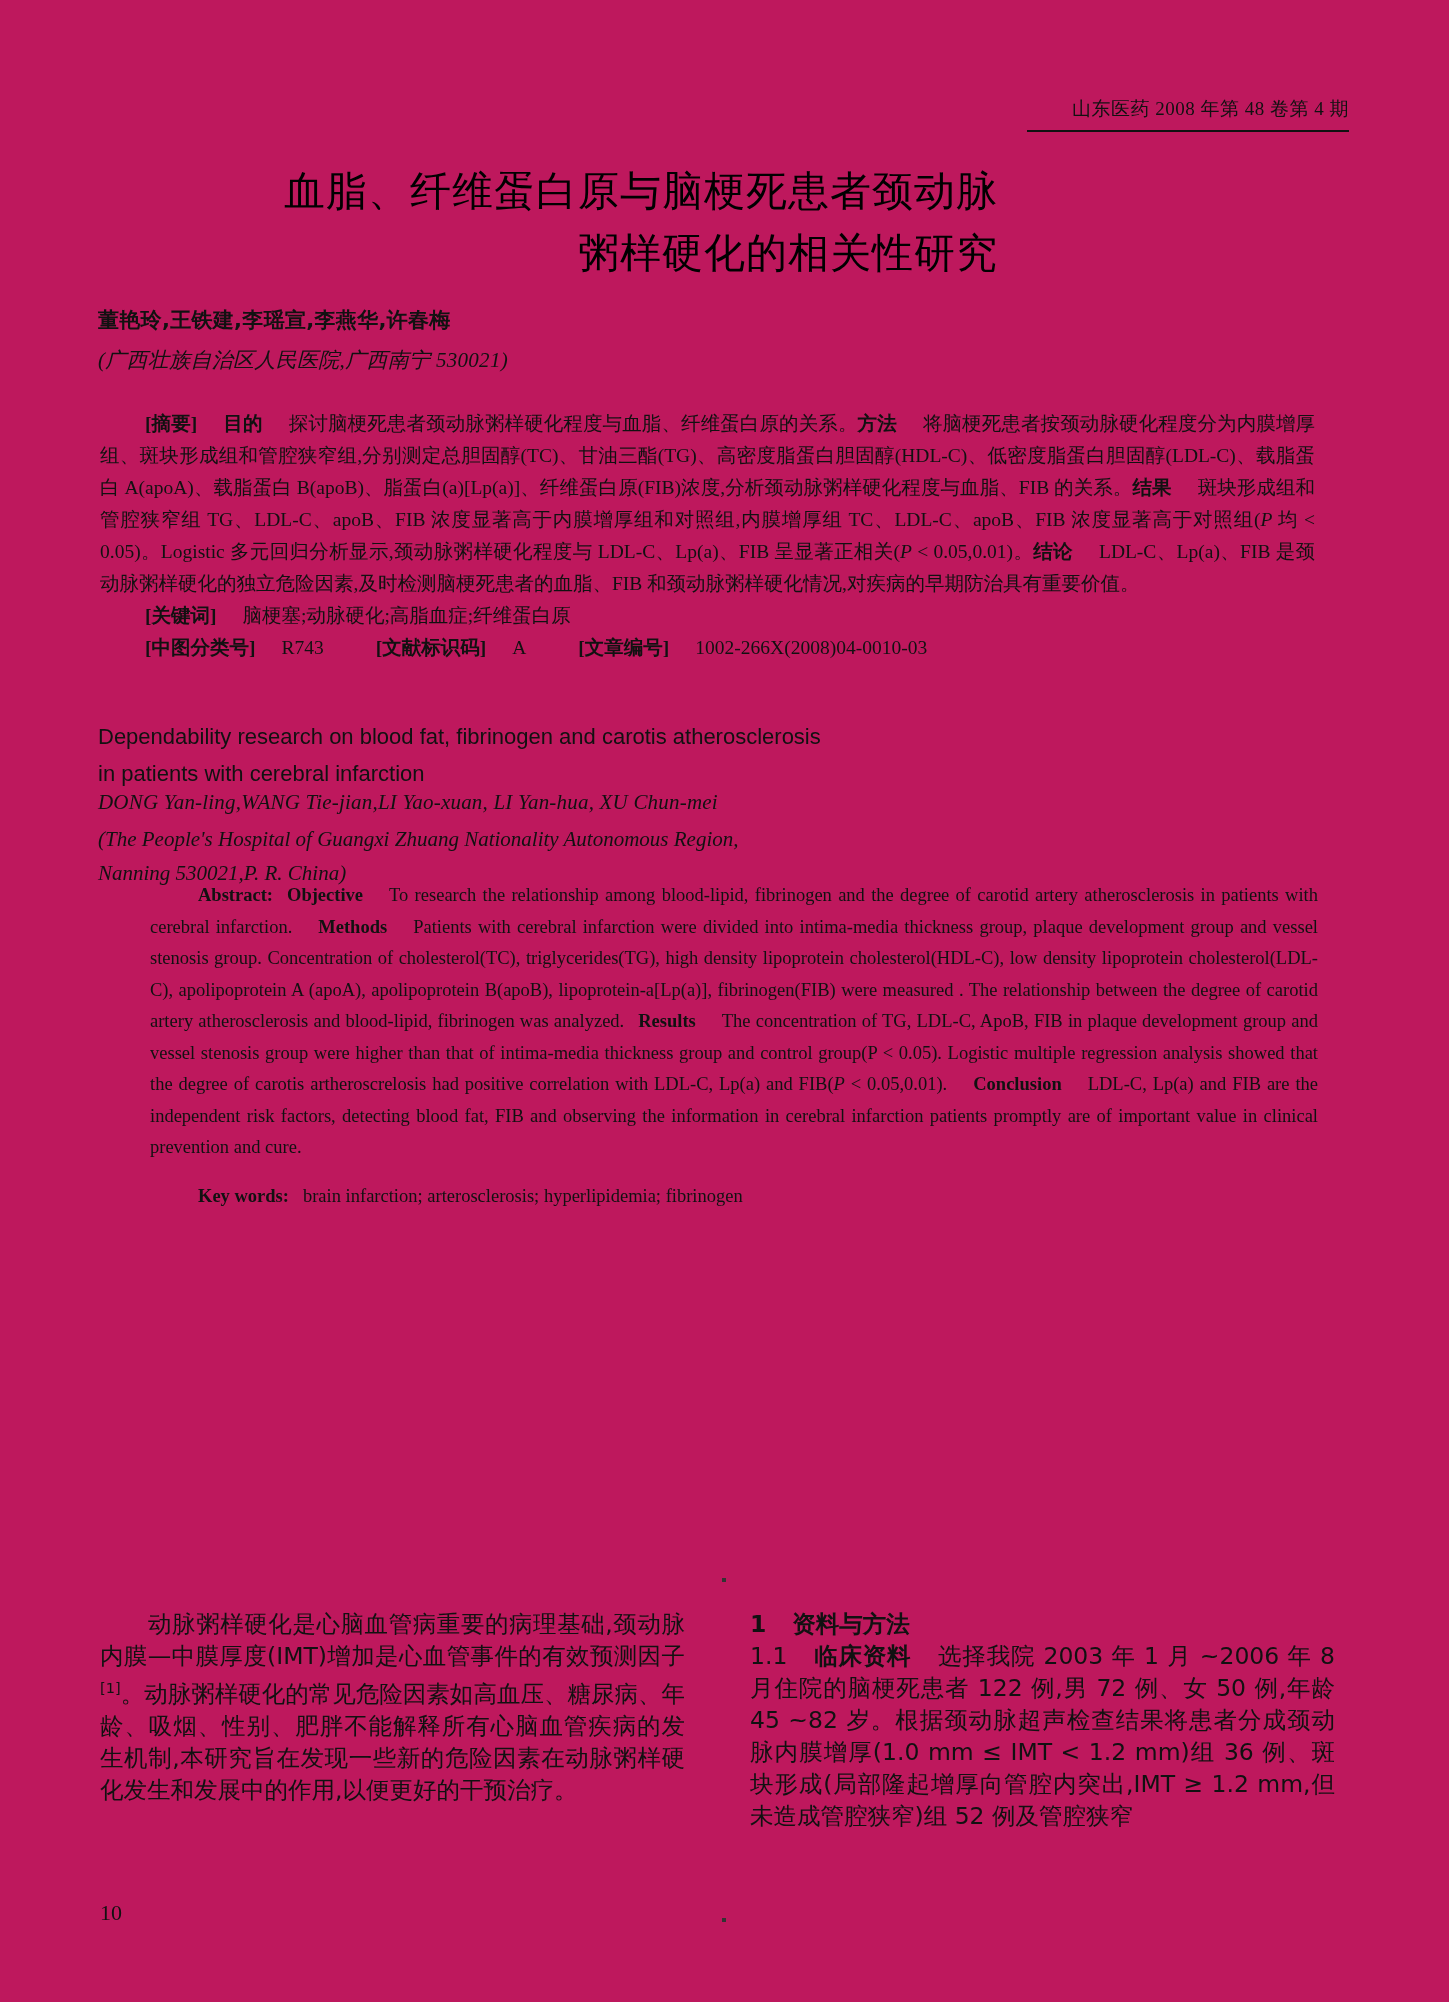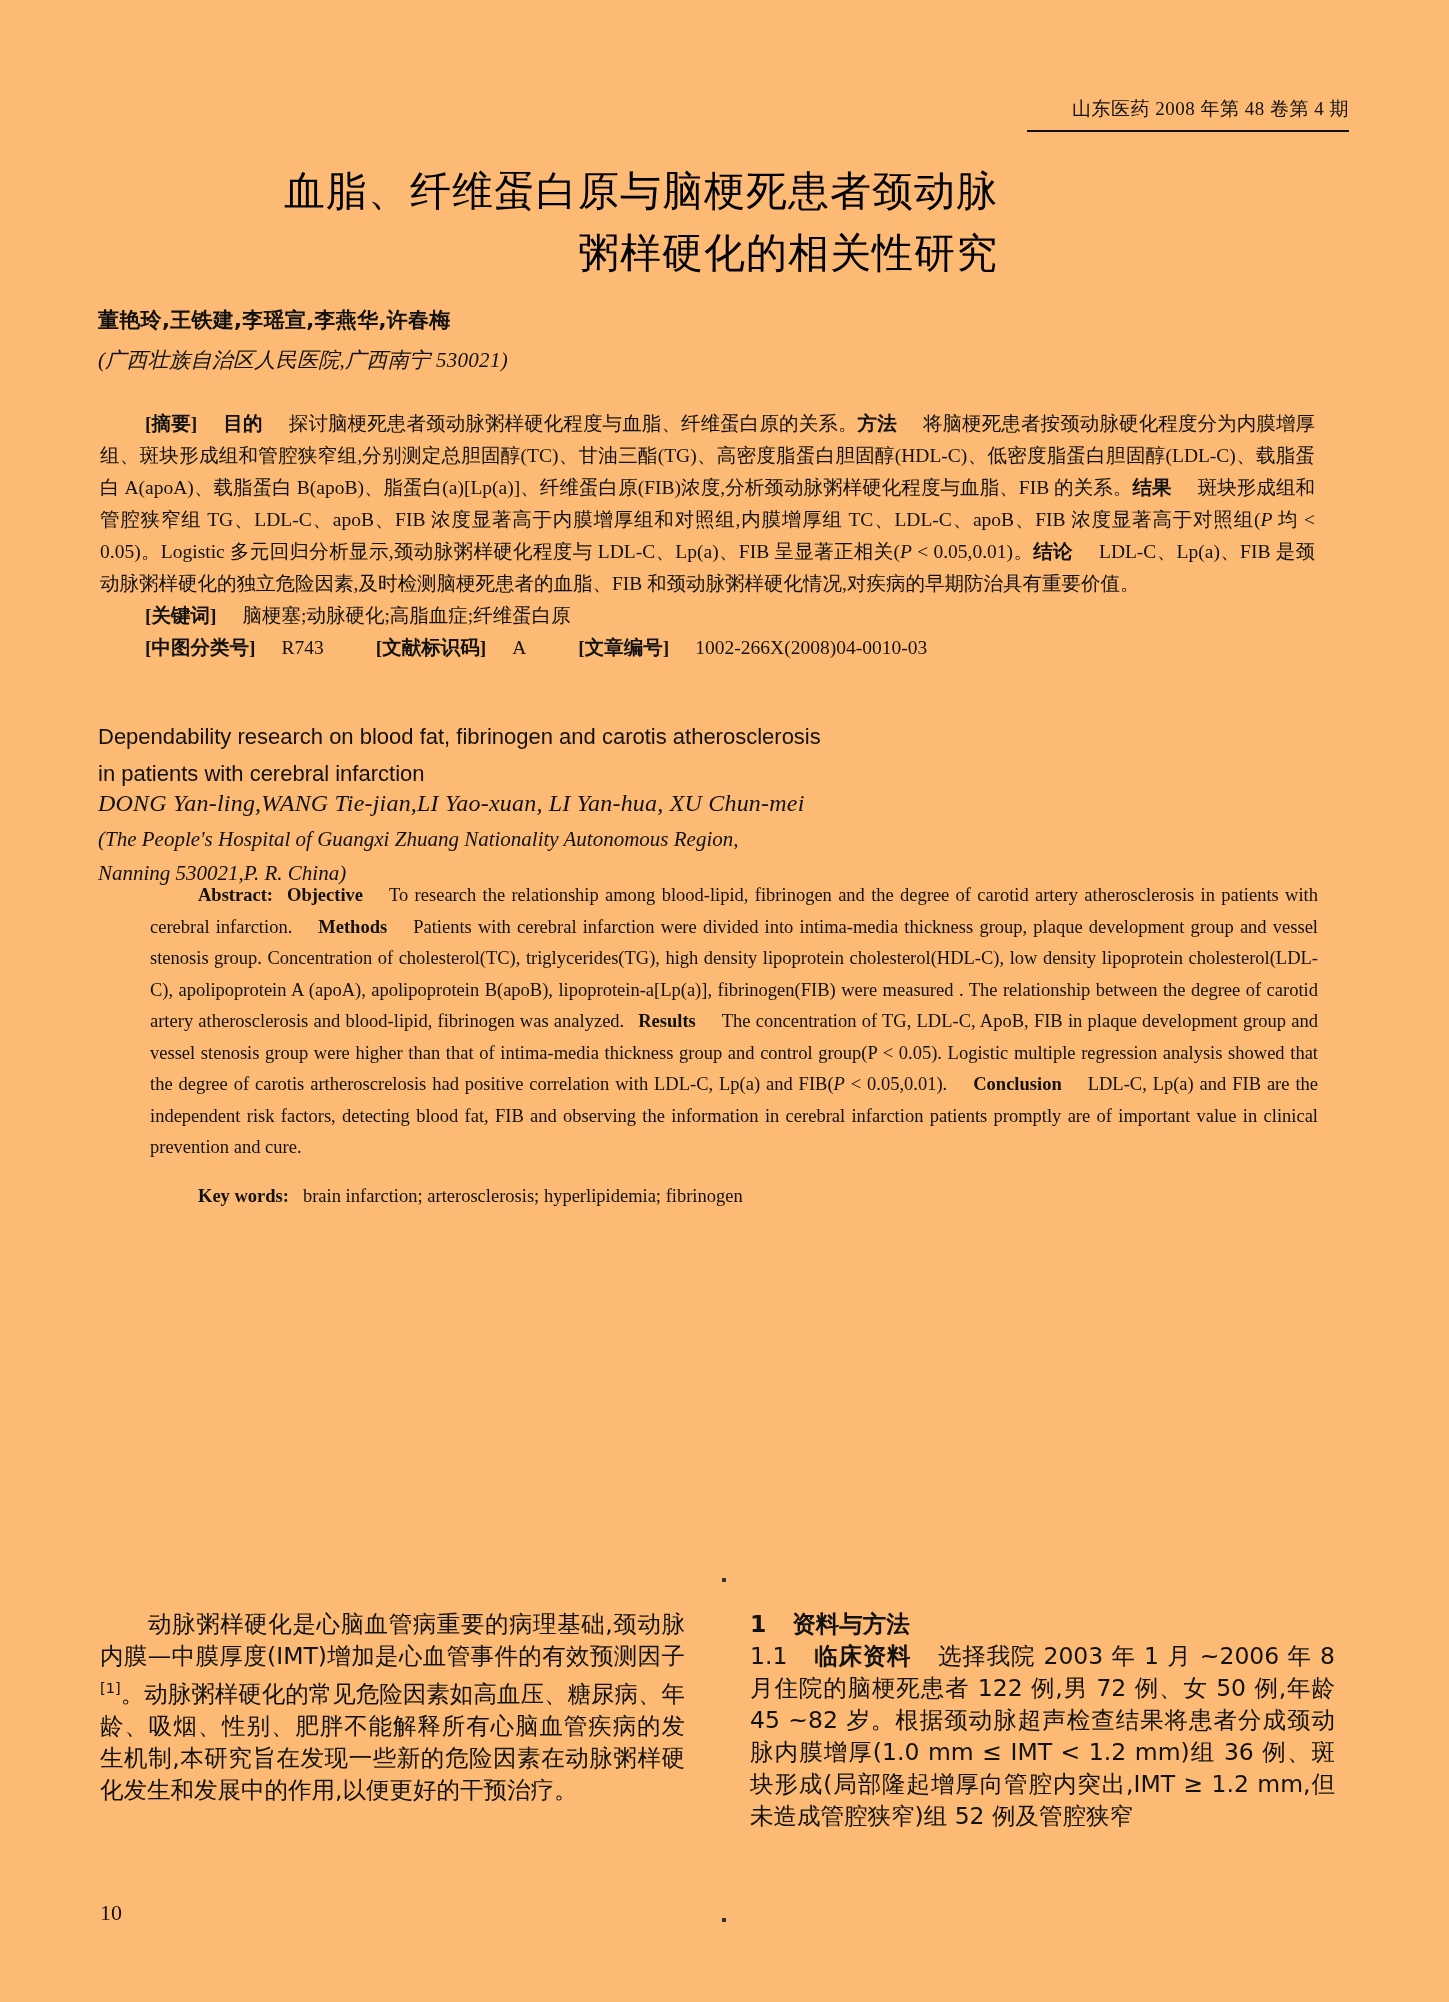--- a/index.html
+++ b/index.html
@@ -9,21 +9,21 @@
   }
   body {
     font-family: "Liberation Serif", "DejaVu Serif", serif;
     color: #111111;
   }
   .page {
     position: relative;
     width: 1449px;
     height: 2002px;
     margin: 0 auto;
-    background: #fdba74;
+    background: #be185d;
     overflow: hidden;
   }
 
   
   .running-head {
     position: absolute;
     top: 96px;
     right: 100px;
     font-size: 19px;
     letter-spacing: 0.5px;
@@ -105,21 +105,21 @@
     font-family: "Liberation Sans", "DejaVu Sans", sans-serif;
     font-size: 22px;
     line-height: 37px;
   }
   .en-authors {
     position: absolute;
     top: 790px;
     left: 98px;
     font-family: "Liberation Serif", serif;
     font-style: italic;
-    font-size: 24px;
+    font-size: 21px;
     letter-spacing: 0.2px;
     text-align: center;
   }
   .en-affil {
     position: absolute;
     top: 822px;
     left: 98px;
     width: 900px;
     font-style: italic;
     font-size: 21px;

